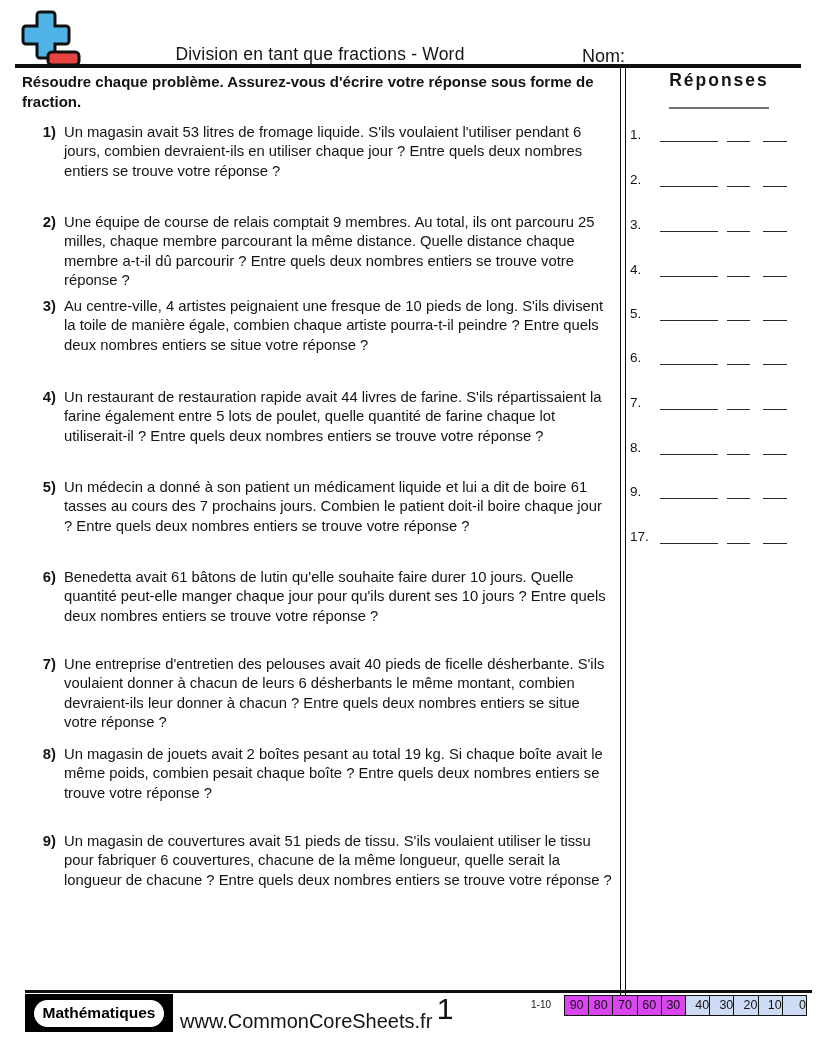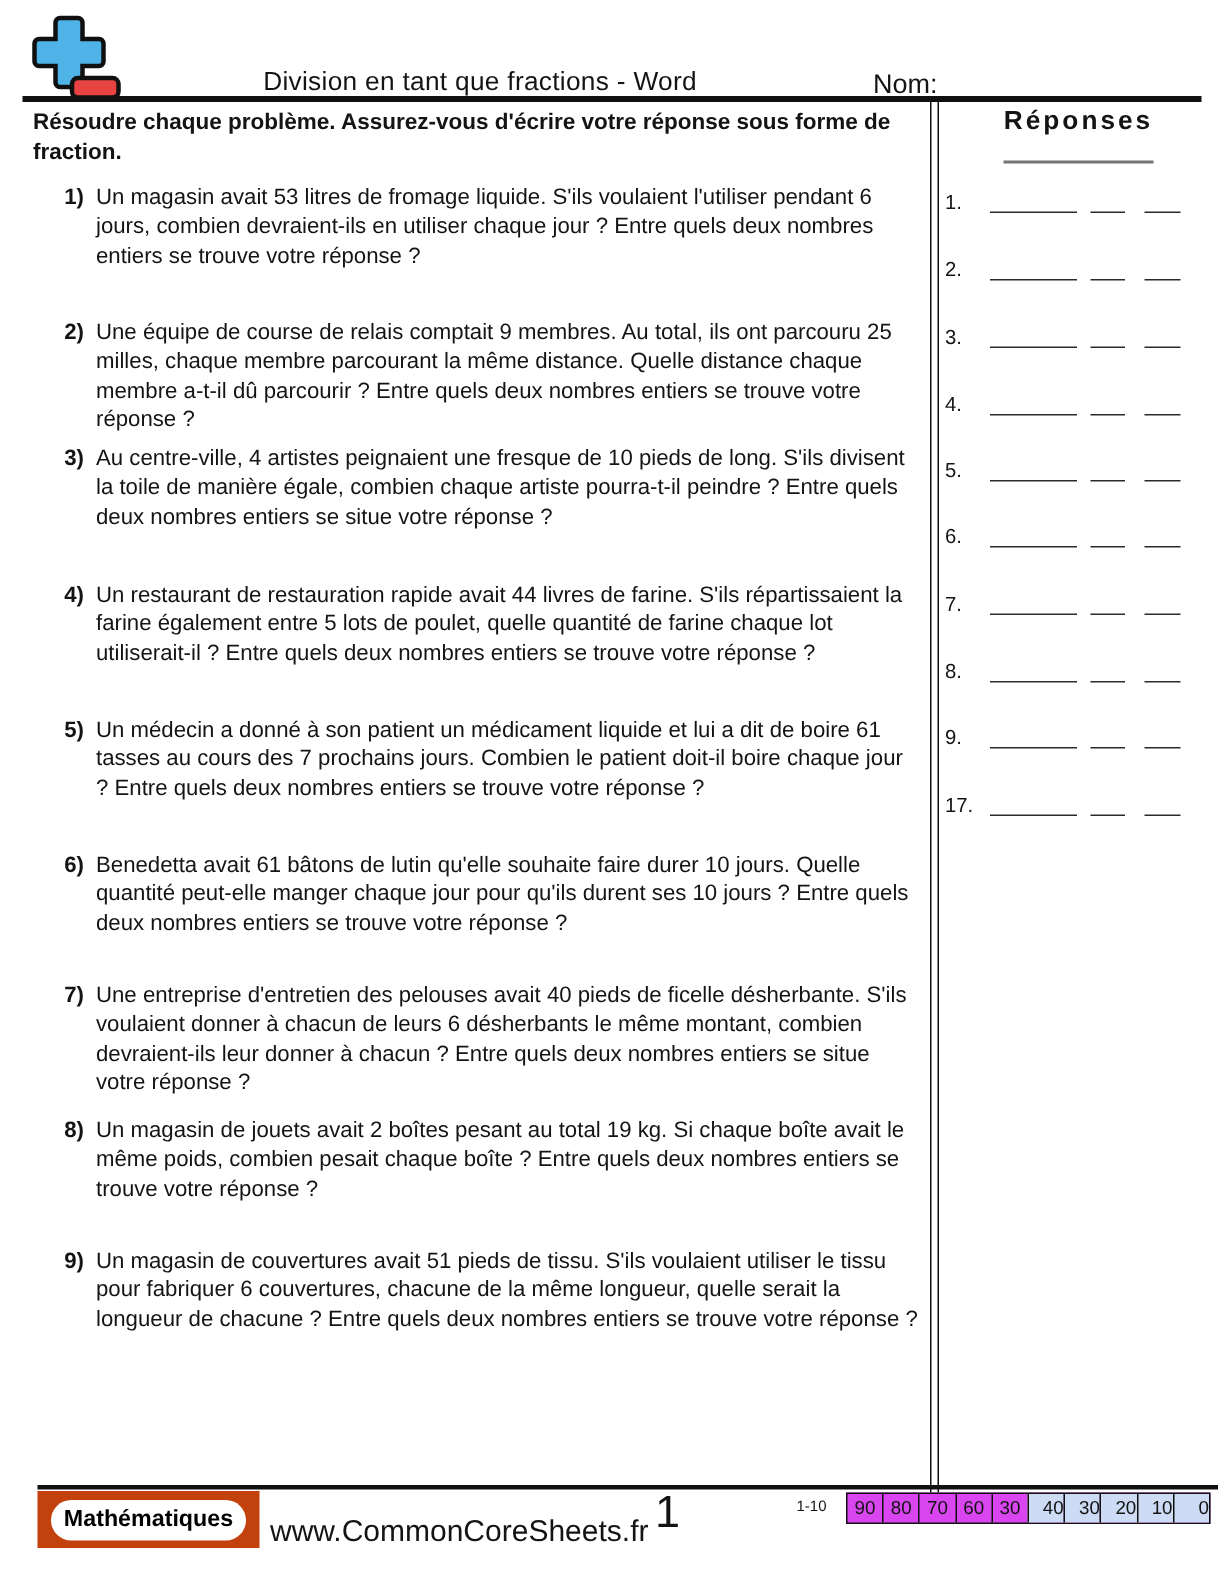--- a/index.html
+++ b/index.html
@@ -68,21 +68,21 @@
   .answer-row:nth-child(5){top:304px}
   .answer-row:nth-child(6){top:348px}
   .answer-row:nth-child(7){top:393px}
   .answer-row:nth-child(8){top:438px}
   .answer-row:nth-child(9){top:482px}
   .answer-row:nth-child(10){top:527px}
   
   .footer-rule{position:absolute;left:25px;top:990px;width:787px;height:2.5px;background:#101010;}
   .brand-badge{
     position:absolute;left:25px;top:994px;width:148px;height:38px;
-    background:#c2410c;display:flex;align-items:center;justify-content:center;
+    background:#000000;display:flex;align-items:center;justify-content:center;
   }
   .brand-pill{
     background:#fff;border-radius:16px;padding:4px 9px 5px 9px;
     font-size:15.5px;font-weight:700;color:#000;white-space:nowrap;
   }
   .site-url{position:absolute;left:180px;top:1010px;font-size:20px;}
   .page-number{position:absolute;left:415px;top:992px;width:60px;text-align:center;font-size:30px;font-weight:400;}
   .score-range{position:absolute;left:531px;top:999px;font-size:10px;}
   .score-grid{
     position:absolute;left:564px;top:995px;display:flex;

